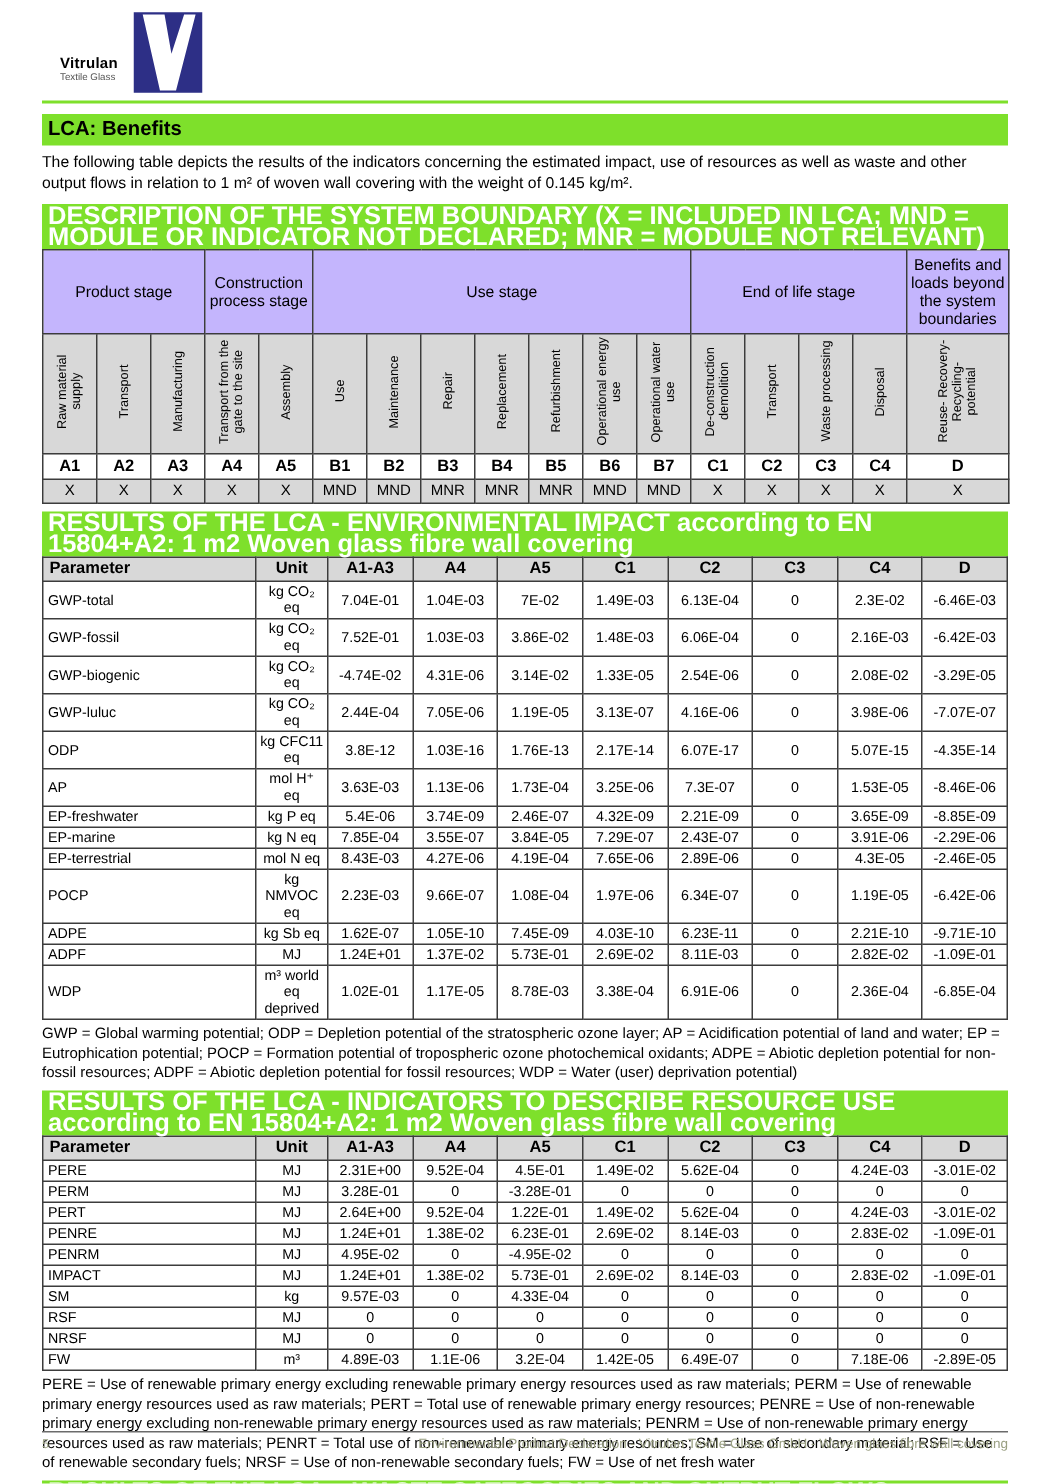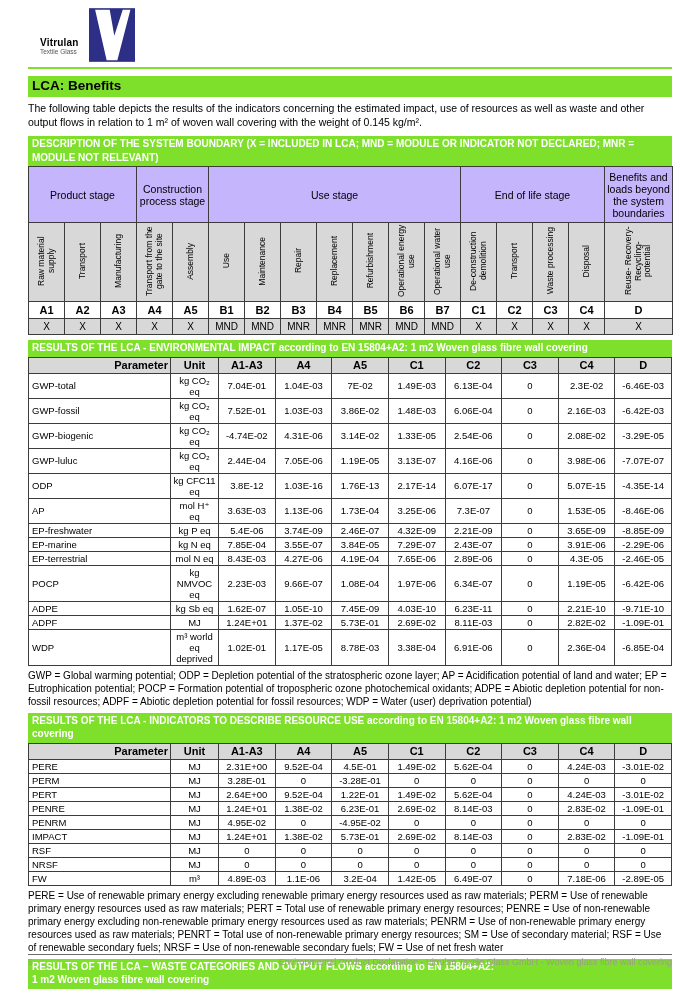--- a/index.html
+++ b/index.html
@@ -15,28 +15,28 @@
   .content{padding:0 28px;}
   
   .header{display:flex;align-items:flex-start;padding:8px 0 0 40px;height:64px;}
   .logo-text{margin-top:30px;margin-right:10px;line-height:1.05;}
   .brand{font-size:10px;font-weight:bold;letter-spacing:.2px;}
   .brand-sub{font-size:6.5px;color:#555;}
   .v-mark{display:block;}
   .green-rule{height:2px;background:var(--green);margin:3px 28px 0;}
   
   .title-banner{background:var(--green);color:#000;font-weight:bold;font-size:13.5px;line-height:16px;padding:2px 4px 3px;margin-top:7px;}
-  .banner{background:var(--green);color:#fff;font-weight:bold;font-size:10px;line-height:13.5px;padding:1px 4px 2px;margin-top:5px;white-space:pre-line;}
+  .banner{background:var(--green);color:#fff;font-weight:bold;font-size:17px;line-height:13.5px;padding:1px 4px 2px;margin-top:5px;white-space:pre-line;}
   .intro{font-size:10.5px;line-height:13.5px;margin:5px 0 7px;}
   .footnote{font-size:10px;line-height:13px;margin:3px 0 4px;}
   
   table{border-collapse:collapse;width:644px;table-layout:fixed;}
   td,th{border:1px solid var(--border);text-align:center;vertical-align:middle;font-size:9.5px;line-height:11px;padding:1px 2px;}
   .results th{background:var(--gray);font-size:11px;font-weight:bold;padding:2px;}
-  .results th.left{text-align:right;padding-left:4px;}
+  .results th.left{text-align:left;padding-left:4px;}
   .results td.left{text-align:left;padding-left:3px;}
   
   .boundary td.group{background:#c4b5fd;font-size:10.5px;line-height:12px;height:56px;padding:2px;}
   .boundary td.vcell{background:var(--gray);height:78px;padding:1px 0;}
   .vert{writing-mode:vertical-rl;transform:rotate(180deg);display:inline-block;font-size:8.5px;line-height:9.5px;max-height:76px;white-space:normal;}
   .boundary td.code{background:#fff;font-weight:bold;font-size:11px;height:17px;}
   .boundary td.val{background:var(--gray);font-size:10px;height:16px;}
   
   .footer{position:absolute;left:28px;right:28px;bottom:22px;border-top:1px solid #6b6b6b;padding-top:2px;display:flex;justify-content:space-between;align-items:baseline;color:var(--olive);}
   .page-num{font-size:8.5px;}
@@ -410,20 +410,32 @@
             <td>1.24E+01</td>
             <td>1.38E-02</td>
             <td>5.73E-01</td>
             <td>2.69E-02</td>
             <td>8.14E-03</td>
             <td>0</td>
             <td>2.83E-02</td>
             <td>-1.09E-01</td>
           </tr>
           <tr>
+            <td class="left">SM</td>
+            <td>kg</td>
+            <td>9.57E-03</td>
+            <td>0</td>
+            <td>4.33E-04</td>
+            <td>0</td>
+            <td>0</td>
+            <td>0</td>
+            <td>0</td>
+            <td>0</td>
+          </tr>
+          <tr>
             <td class="left">RSF</td>
             <td>MJ</td>
             <td>0</td>
             <td>0</td>
             <td>0</td>
             <td>0</td>
             <td>0</td>
             <td>0</td>
             <td>0</td>
             <td>0</td>

